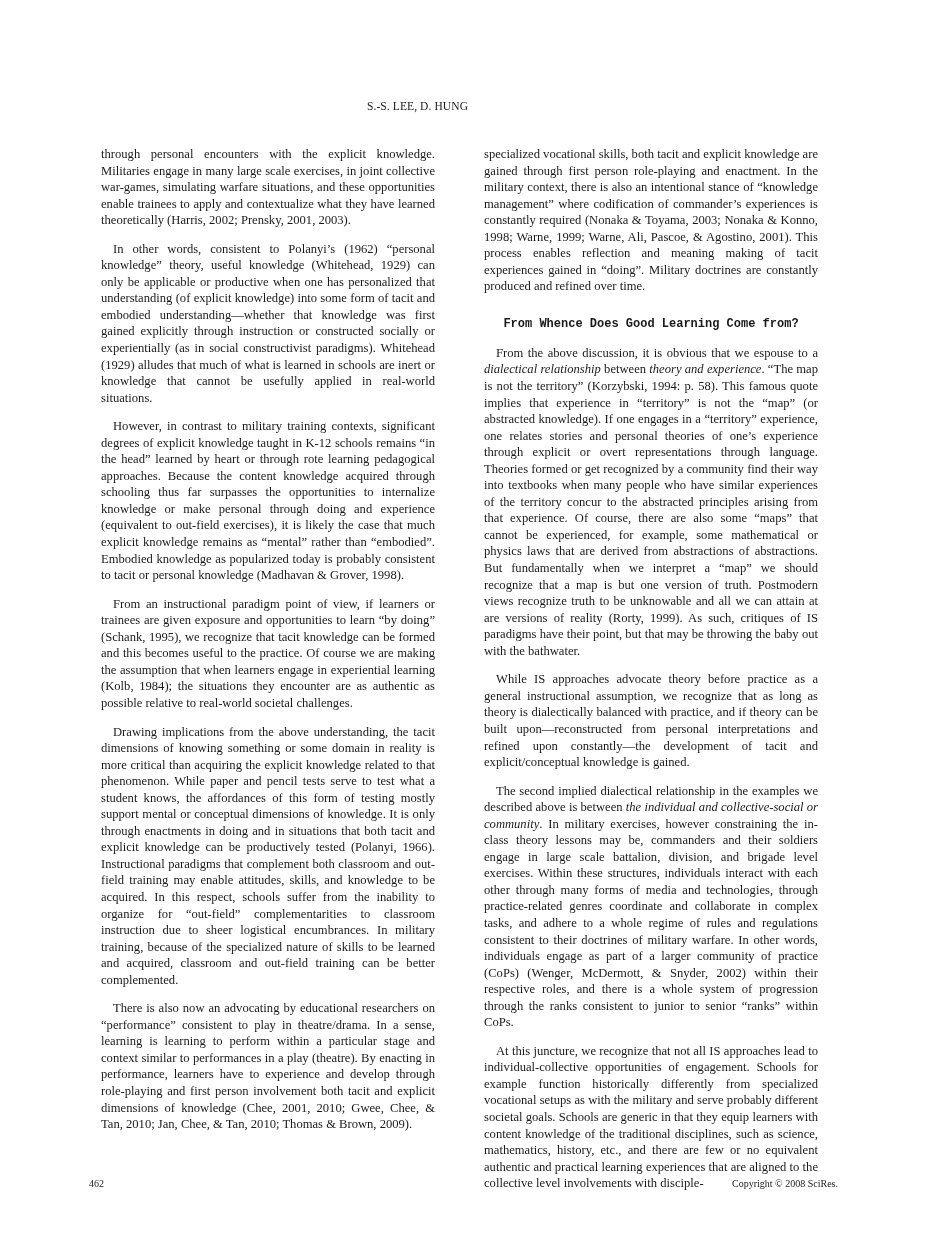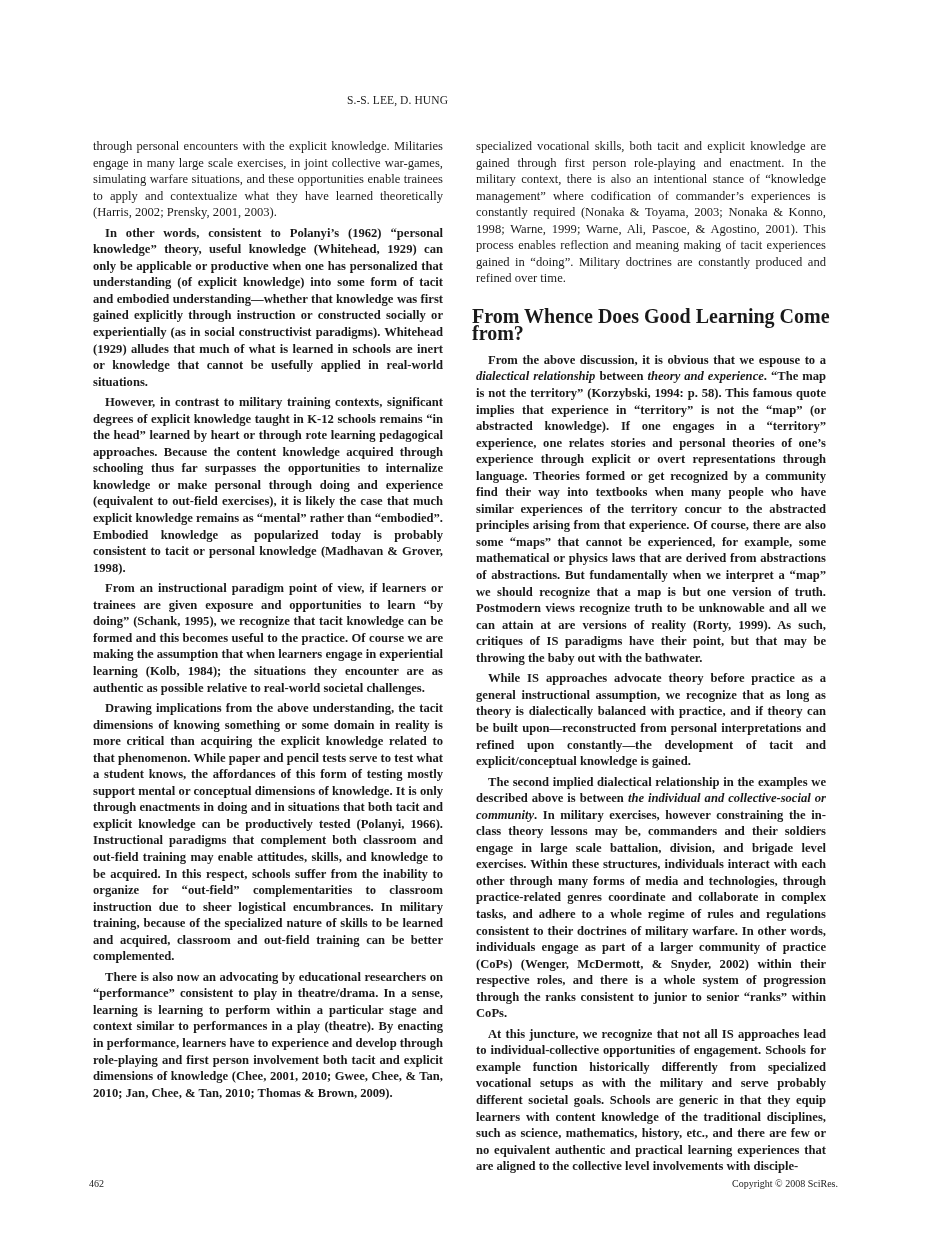--- a/index.html
+++ b/index.html
@@ -1,28 +1,28 @@
 <!DOCTYPE html>
 <html><head>
 <meta charset="utf-8">
 <style>
   html, body { margin: 0; padding: 0; background: #ffffff; }
   body { width: 925px; height: 1256px; position: relative; overflow: hidden;
          font-family: "Liberation Serif", "DejaVu Serif", serif; color: #1a1a1a; }
-  .running-head { position: absolute; top: 94px; left: 0; width: 795px; text-align: center;
-                  font-size: 11.5px; letter-spacing: 0.1px; }
+  .running-head { position: absolute; top: 100px; left: 0; width: 795px; text-align: center;
+                  font-size: 11.5px; letter-spacing: 0.1px; padding-left: 20px; }
   .col { position: absolute; top: 134px; width: 358px; font-size: 12.6px; line-height: 16.55px;
          text-align: justify; hyphens: none; }
   .col-left { left: 89px; }
   .col-right { left: 472px; }
-  .col p { margin: 4px; text-indent: 0; }
-  .col p.indent { text-indent: 12px; font-weight: bold; }
+  .col p { margin: 12px; text-indent: 0; }
+  .col p.indent { text-indent: 12px; }
   .col p.first { text-indent: 0; }
-  .section-heading { font-weight: bold; font-size: 20px; line-height: 17px; text-align: left;
-                     margin: 21px 0 10px 0; }
+  .section-heading { font-weight: bold; font-size: 12px; line-height: 17px; text-align: center;
+                     margin: 21px 0 10px 0; font-family: Liberation Mono, monospace; }
   em { font-style: italic; }
   .footer { position: absolute; top: 1178px; font-size: 10px; }
   .footer-left { left: 89px; }
   .footer-right { right: 87px; }
 </style>
 </head>
 <body>
 
 <div class="running-head">S.-S. LEE, D. HUNG</div>
 

